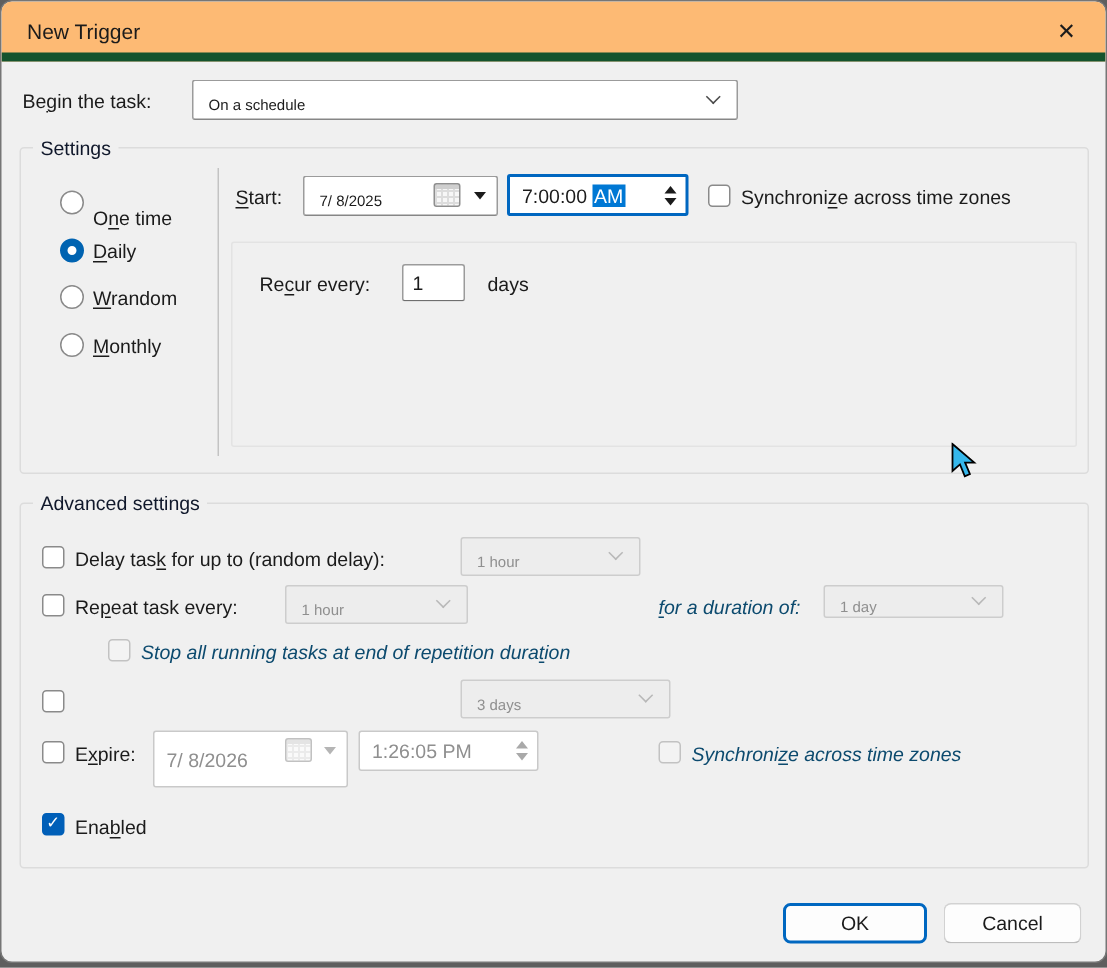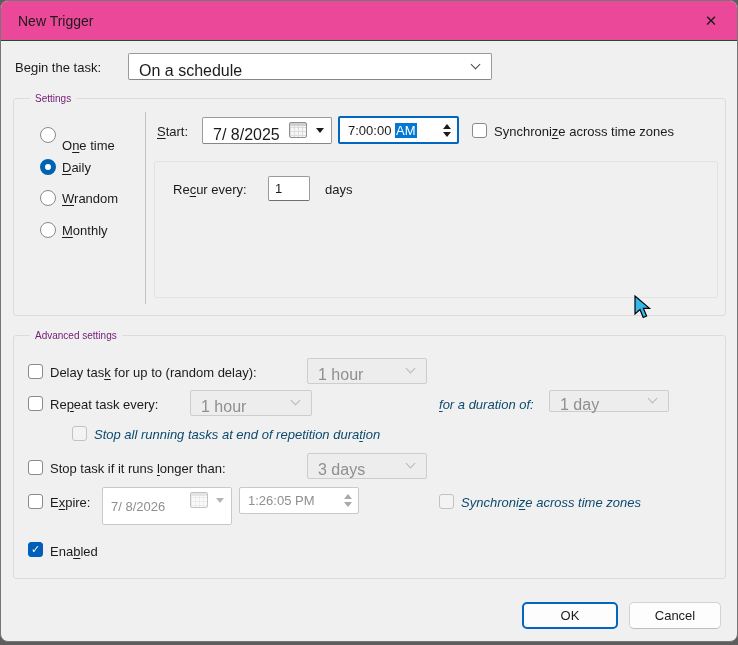--- a/index.html
+++ b/index.html
@@ -1,37 +1,37 @@
 <!DOCTYPE html>
 <html><head>
 <meta charset="utf-8">
 <style>
   * { margin:0; padding:0; box-sizing:border-box; }
   html,body { width:738px; height:645px; }
   body { font-family:"Liberation Sans","DejaVu Sans",sans-serif; background:#5e5e5e; }
   .stage { position:relative; width:738px; height:645px; overflow:hidden; background:#5e5e5e; }
   .dialog { position:absolute; left:0; top:0; width:738px; height:642px; background:#f0f0f0;
             border:1px solid #767676; border-radius:8px; overflow:hidden; }
-  .titlebar { position:absolute; left:0; top:0; width:100%; height:40px; background:#ec4899;
-              border-bottom:1px solid #14532d;text-decoration:underline; }
+  .titlebar { position:absolute; left:0; top:0; width:100%; height:40px; background:#fdba74;
+              border-bottom:6px solid #14532d;text-decoration:underline; }
   .title { position:absolute; left:17px; top:12px; font-size:14px; color:#1b1b1b; }
   .closebtn { position:absolute; right:10px; top:5px; width:32px; height:30px; border:none;
               background:transparent; font-size:15px; color:#1b1b1b; cursor:default;
               font-family:"DejaVu Sans",sans-serif; }
   .lbl { position:absolute; font-size:13px; color:#1b1b1b; line-height:15px; white-space:nowrap; }
   .lbl.dis { color:#0c4a6e;font-style:italic; }
   .ak { text-decoration:underline; text-underline-offset:2px; }
 
   .group { position:absolute; border:1px solid #dcdcdc; border-radius:3px; }
-  .legend { position:absolute; top:-8px; left:16px; background:#f0f0f0; padding:0 5px;
-            font-size:10px; color:#701a75; line-height:15px; }
+  .legend { position:absolute; top:-8px; left:8px; background:#f0f0f0; padding:0 5px;
+            font-size:13px; color:#0f172a; line-height:15px; }
 
   .combo { position:absolute; background:#fff; border:1px solid #9b9b9b; border-bottom-color:#868686;
            border-radius:2px; display:flex; align-items:center; padding:8px 26px 0 10px;
-           font-size:16px; color:#1b1b1b; white-space:nowrap; }
+           font-size:10px; color:#1b1b1b; white-space:nowrap; }
   .combo .chev { position:absolute; right:12px; top:50%; width:7px; height:7px; margin-top:-6px;
                  border-right:1.4px solid #4a4a4a; border-bottom:1.4px solid #4a4a4a;
                  transform:rotate(45deg); }
   .combo.dis { background:#ededed; border-color:#cdcdcd; color:#8f8f8f; }
   .combo.dis .chev { border-color:#b8b8b8; }
 
   .field { position:absolute; background:#fff; border:1px solid #9b9b9b; border-bottom-color:#868686;
            border-radius:2px; display:flex; align-items:center; padding:12px 8px;
            font-size:13px; color:#1b1b1b; white-space:nowrap; }
   .field.focus { border:2px solid #0067c0; }
@@ -154,22 +154,21 @@
       <span class="lbl dis" style="left:425px; top:61px;"><span class="ak">f</span><span>or a duration of:</span></span>
       <div class="combo dis" style="left:535px; top:54px; width:120px; height:22px;">
         <span>1 day</span>
         <span class="chev"></span>
       </div>
 
       <span class="cb dis" style="left:58px; top:90px;"></span>
       <span class="lbl dis" style="left:80px; top:91px;"><span>Stop all running tasks at end of repetition dura</span><span class="ak">t</span><span>ion</span></span>
 
       <span class="cb" style="left:14px; top:124px;"></span>
-      <span class="lbl" style="left:36px; top:125px;"><span>Stop task if it runs </span><span class="ak">l</span><span>onger than:</span></span>
-      <div class="combo dis" style="left:293px; top:117px; width:120px; height:26px;">
+      <div class="combo dis" style="left:293px; top:117px; width:140px; height:26px;">
         <span>3 days</span>
         <span class="chev"></span>
       </div>
 
       <span class="cb" style="left:14px; top:158px;"></span>
       <span class="lbl" style="left:36px; top:159px;"><span>E</span><span class="ak">x</span><span>pire:</span></span>
       <div class="field dis" style="left:88px; top:151px; width:130px; height:38px; padding-right:6px;">
         <span>7/ 8/2026</span>
         <span style="position:absolute; right:23px; top:4px;" class="cal-icon dim"></span>
         <span style="position:absolute; right:7px; top:10px;" class="tri-down dim"></span>

